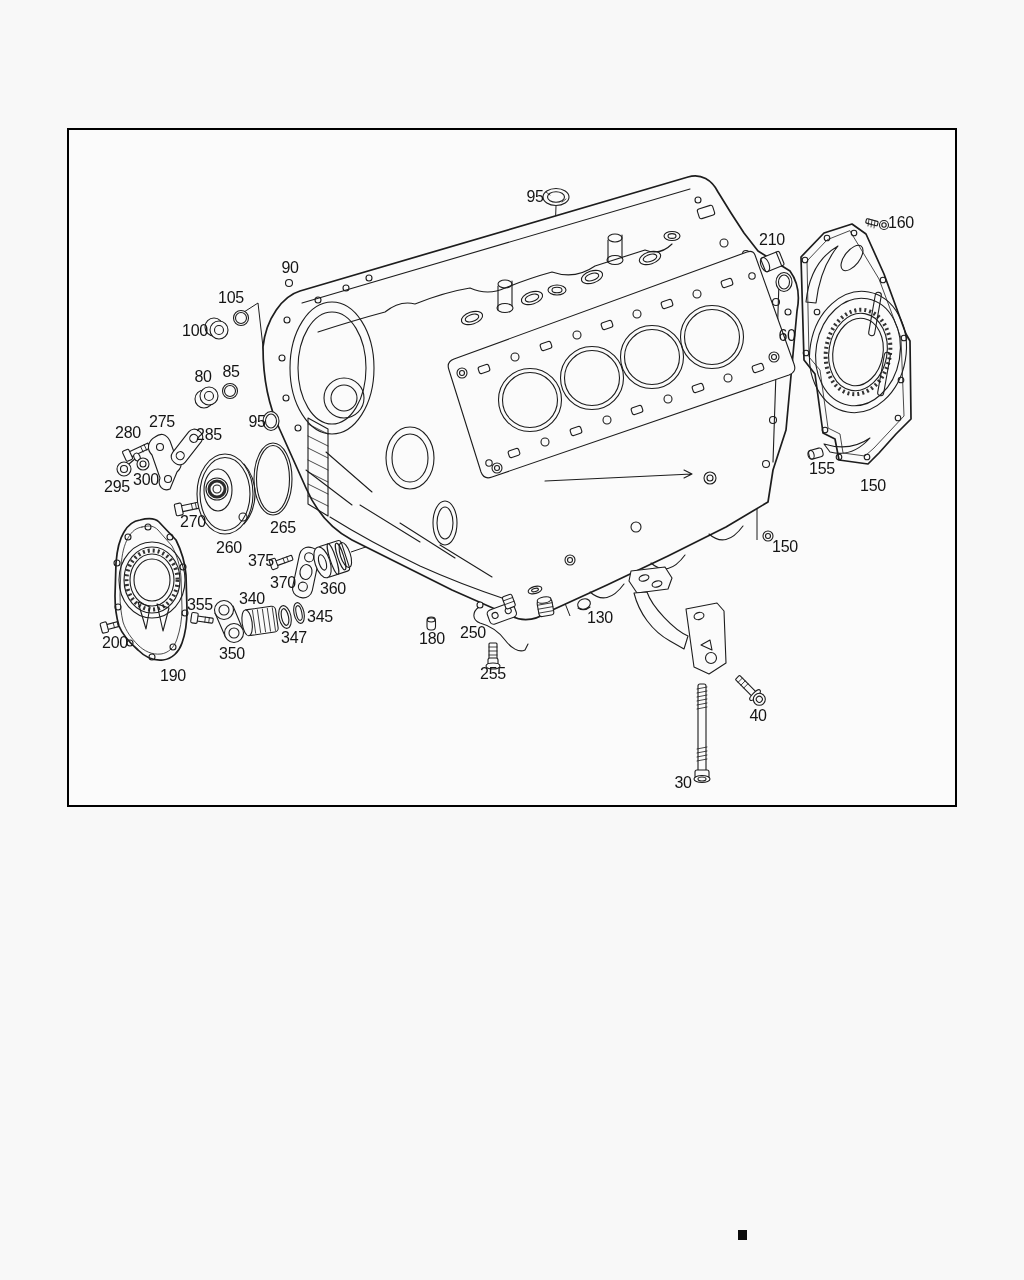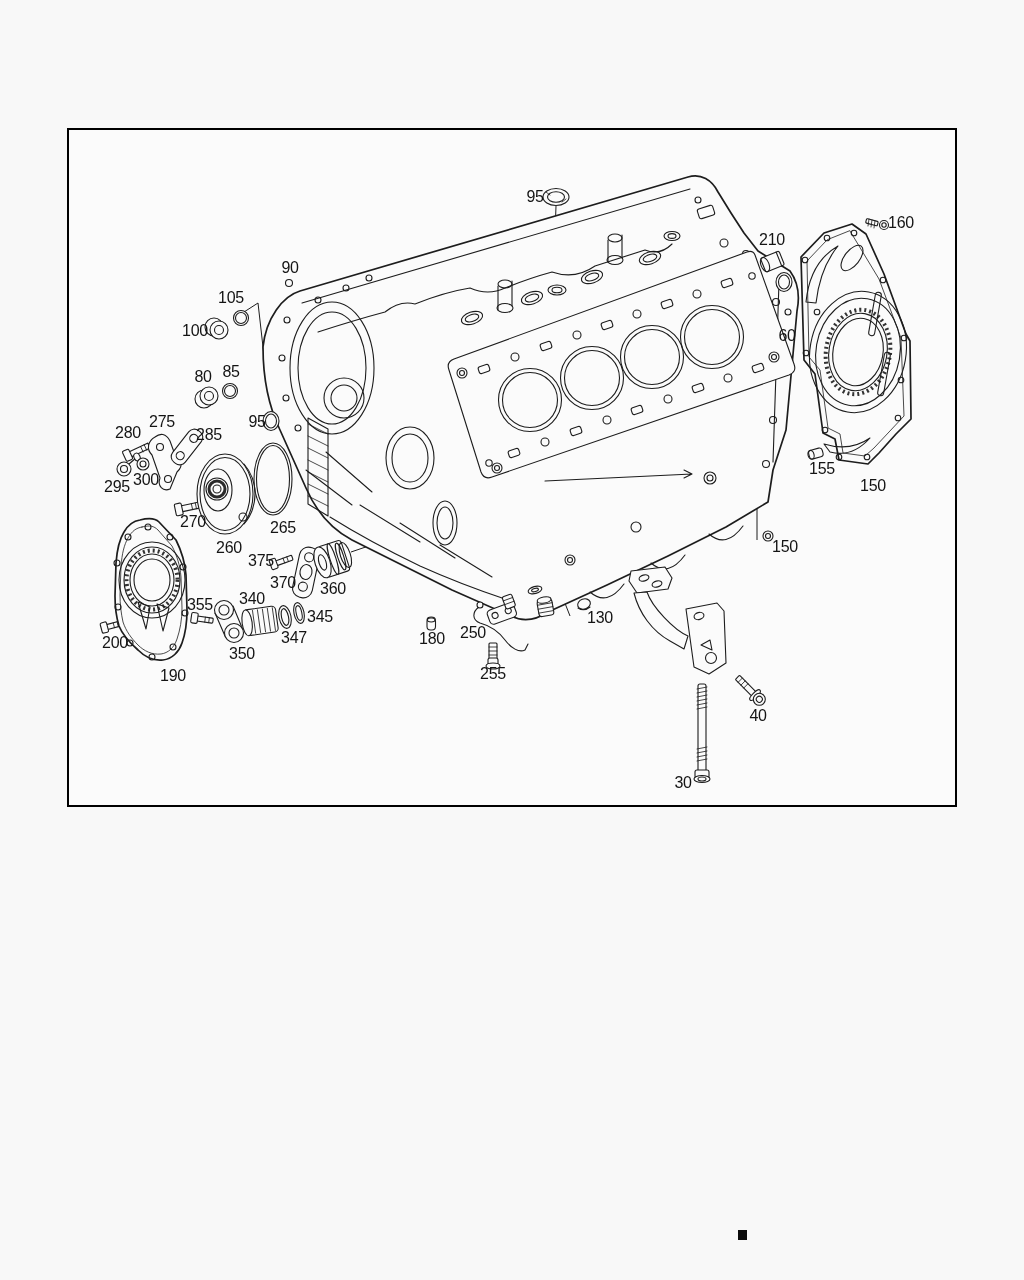--- a/index.html
+++ b/index.html
@@ -471,21 +471,21 @@
       <span class="callout" style="left: 283px; top: 583px;">370</span>
       <span class="callout" style="left: 333px; top: 589px;">360</span>
       <span class="callout" style="left: 252px; top: 599px;">340</span>
       <span class="callout" style="left: 200px; top: 605px;">355</span>
       <span class="callout" style="left: 320px; top: 617px;">345</span>
       <span class="callout" style="left: 600px; top: 618px;">130</span>
       <span class="callout" style="left: 473px; top: 633px;">250</span>
       <span class="callout" style="left: 432px; top: 639px;">180</span>
       <span class="callout" style="left: 294px; top: 638px;">347</span>
       <span class="callout" style="left: 115px; top: 643px; text-align: center;">200</span>
-      <span class="callout" style="left: 242px; top: 654px;">350</span>
+      <span class="callout" style="left: 232px; top: 654px;">350</span>
       <span class="callout" style="left: 493px; top: 674px;">255</span>
       <span class="callout" style="left: 173px; top: 676px;">190</span>
       <span class="callout" style="left: 758px; top: 716px;">40</span>
       <span class="callout" style="left: 683px; top: 737px; margin-top: 46px;">30</span>
     </div>
 
   <div class="wm-notch"></div>
 
 </div>
 

